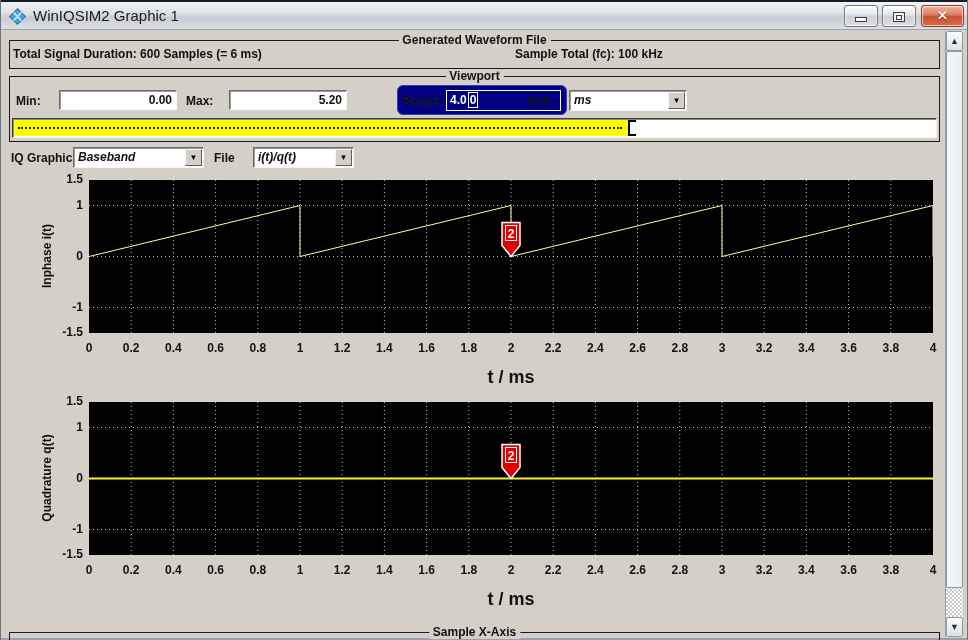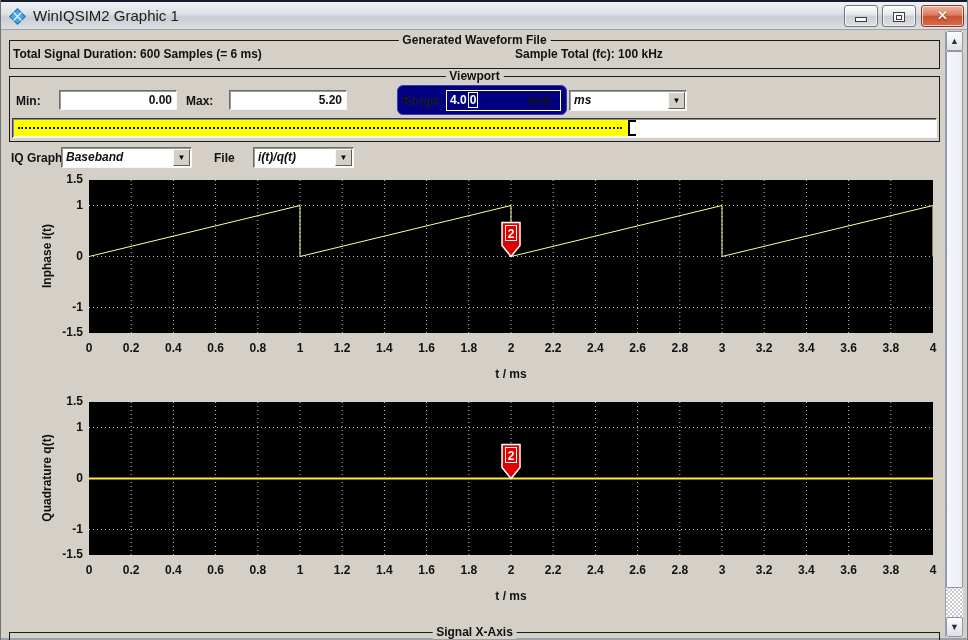--- a/index.html
+++ b/index.html
@@ -73,21 +73,21 @@
   .vp-dots{position:absolute;left:4px;right:6px;top:50%;margin-top:-1px;border-top:2px dotted #1a1a1a;}
   
   .chart-block{position:absolute;left:0;width:944px;height:205px;}
   .plot{position:absolute;left:88px;top:0;width:844px;height:153px;background:#000;}
   .plot svg{display:block;}
   .yticks{position:absolute;left:48px;top:0;width:36px;height:153px;}
   .ytick{position:absolute;right:2px;font-size:12px;font-weight:bold;color:#111;white-space:nowrap;}
   .ylabel-rot{position:absolute;left:46px;top:76px;transform:translate(-50%,-50%) rotate(-90deg);font-size:12px;font-weight:bold;color:#111;white-space:nowrap;}
   .xticks{position:absolute;left:88px;top:161px;width:844px;height:15px;}
   .xtick{position:absolute;transform:translateX(-50%);font-size:12px;font-weight:bold;color:#111;white-space:nowrap;}
-  .xlabel{position:absolute;left:88px;top:187px;width:844px;text-align:center;font-size:12px;font-weight:bold;color:#111;}
+  .xlabel{position:absolute;left:88px;top:187px;width:844px;text-align:center;font-size:18px;font-weight:bold;color:#111;}
   
   .vscroll{position:absolute;left:944px;top:31px;width:18px;height:606px;
     background-color:#fff;
     background-image:linear-gradient(45deg,#c8c8c8 25%,transparent 25%,transparent 75%,#c8c8c8 75%),
                      linear-gradient(45deg,#c8c8c8 25%,transparent 25%,transparent 75%,#c8c8c8 75%);
     background-size:4px 4px;background-position:0 0,2px 2px;
     border-left:1px solid #9aa0aa;box-sizing:border-box;}
   .scroll-btn{position:absolute;left:0;width:17px;height:20px;
     background:linear-gradient(180deg,#fbfcfe,#dde1e7);border:1px solid #8e98a6;border-radius:2px;
     box-sizing:border-box;text-align:center;font-size:9px;line-height:18px;color:#2e2e2e;}
@@ -150,21 +150,21 @@
       </div>
 
       <div class="vp-slider" style="left:2px;top:41px;width:925px;height:20px;">
         <div class="vp-thumb" id="vp-thumb" style="width: 66.7%;">
             <span class="vp-dots"></span>
           </div>
       </div>
     </div>
 
     <span class="lbl" style="left:10px;top:121px;position:absolute;">IQ Graphic</span>
-    <div class="combo" style="left:60px;top:117px;width:131px;">
+    <div class="combo" style="left:72px;top:117px;width:131px;">
       <span class="combo-value">Baseband</span>
       <span class="combo-btn">▼</span>
     </div>
     <span class="lbl" style="left:213px;top:121px;position:absolute;">File</span>
     <div class="combo" style="left:252px;top:117px;width:101px;">
       <span class="combo-value">i(t)/q(t)</span>
       <span class="combo-btn">▼</span>
     </div>
 
     <div class="chart-block" id="chart1" style="top:150px;">
@@ -297,21 +297,21 @@
           <span class="xtick" style="left: 675.2px;">3.2</span>
           <span class="xtick" style="left: 717.4px;">3.4</span>
           <span class="xtick" style="left: 759.6px;">3.6</span>
           <span class="xtick" style="left: 801.8px;">3.8</span>
           <span class="xtick" style="left: 844px;">4</span>
         </div>
       <div class="xlabel">t / ms</div>
     </div>
 
     <div class="groupbox" style="left:8px;top:602px;width:929px;height:30px;">
-      <span class="group-title">Signal X-Axis</span>
+      <span class="group-title">Sample X-Axis</span>
     </div>
   </div>
 
   <div class="vscroll">
     <div class="scroll-btn scroll-up">▲</div>
     <div class="scroll-thumb"></div>
     <div class="scroll-btn scroll-down">▼</div>
   </div>
 
 </div>

